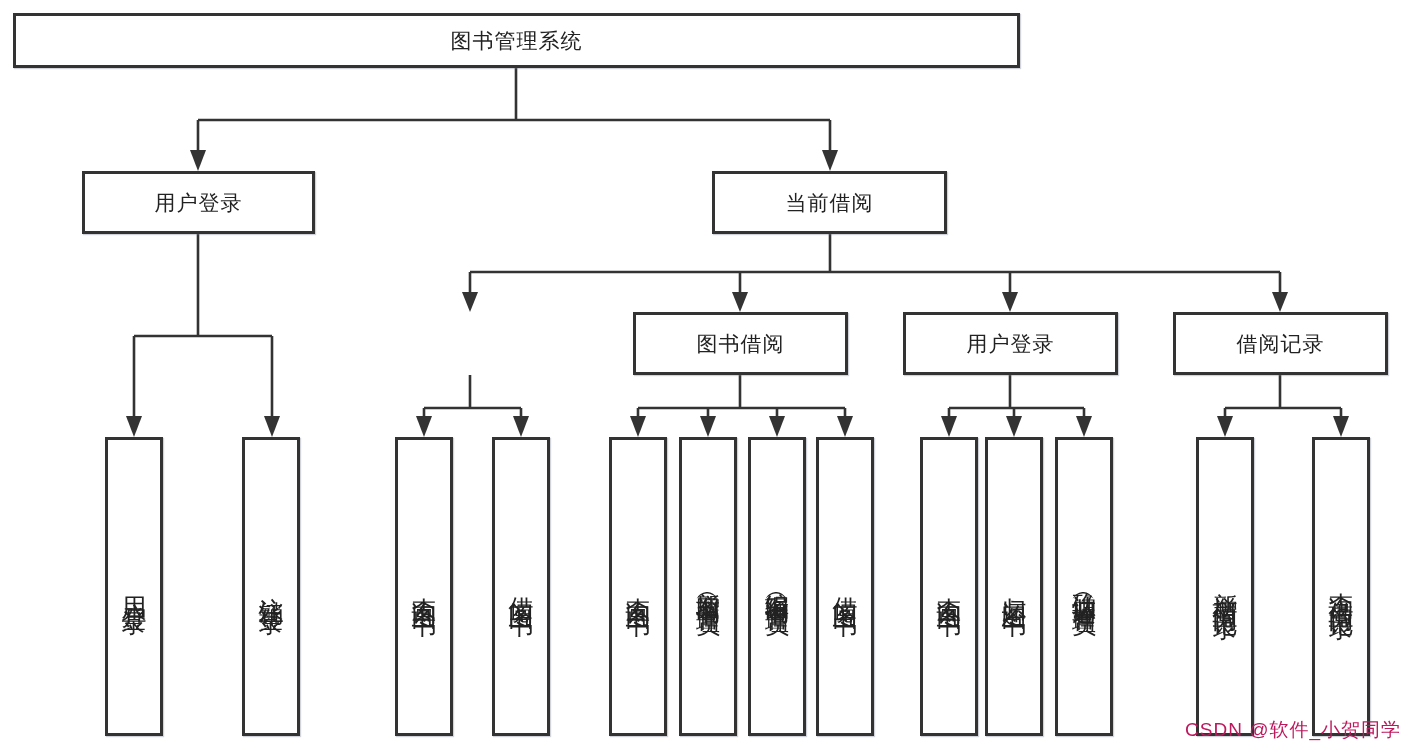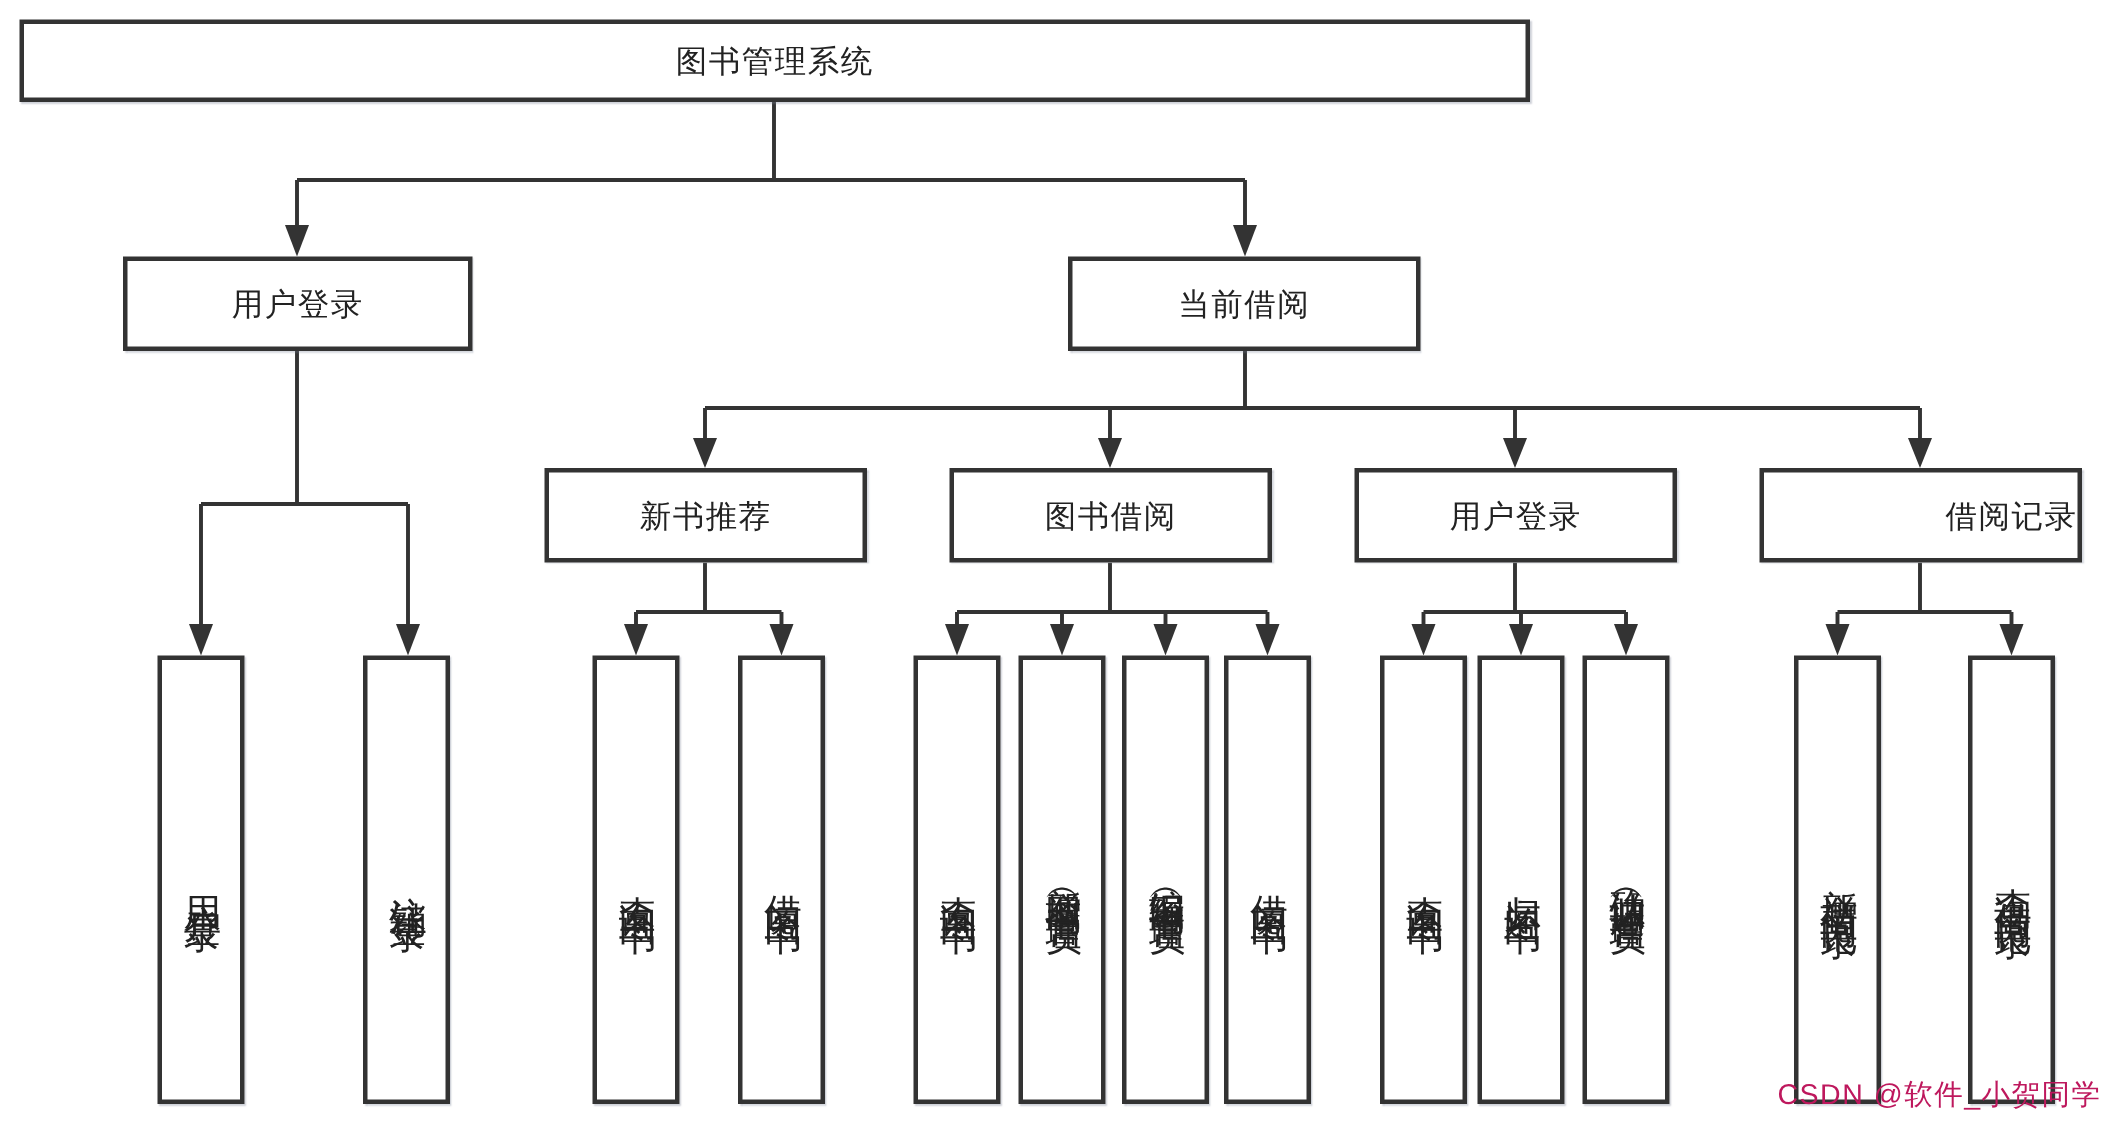--- a/index.html
+++ b/index.html
@@ -102,30 +102,27 @@
     <span class="h-label">图书管理系统</span>
   </div>
 
   <div class="node lvl2" style="left:82px;width:233px;">
     <span class="h-label">用户登录</span>
   </div>
   <div class="node lvl2" style="left:712px;width:235px;">
     <span class="h-label">当前借阅</span>
   </div>
 
-  <div class="node lvl3" style="left:363px;">
-    <span class="h-label">新书推荐</span>
-  </div>
   <div class="node lvl3" style="left:633px;text-align:right;">
     <span class="h-label">图书借阅</span>
   </div>
   <div class="node lvl3" style="left:903px;">
     <span class="h-label">用户登录</span>
   </div>
-  <div class="node lvl3" style="left:1173px;justify-content:flex-end;">
+  <div class="node lvl3" style="left:1173px;">
     <span class="h-label">借阅记录</span>
   </div>
 
   <div class="node leaf" style="left:105px;">
     <span class="v-label">用户登录</span>
   </div>
   <div class="node leaf" style="left:242px;">
     <span class="v-label">注销登录</span>
   </div>
   <div class="node leaf" style="left:395px;">

